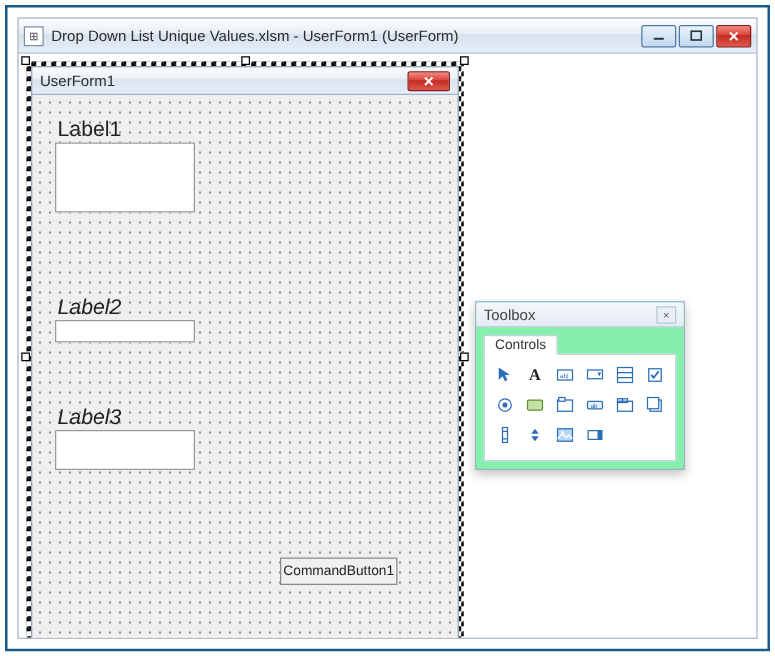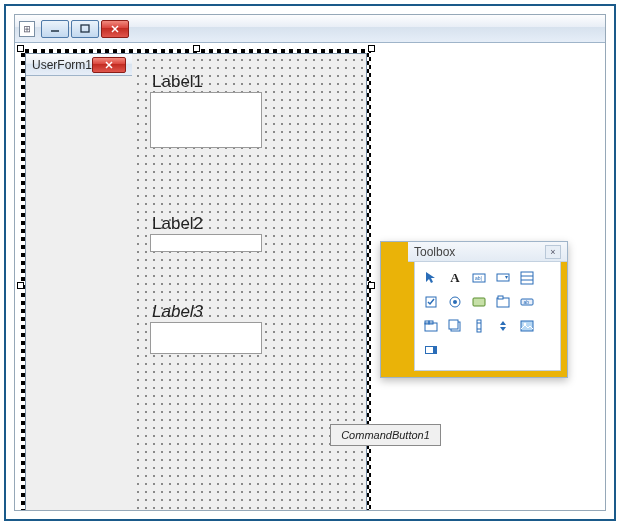--- a/index.html
+++ b/index.html
@@ -95,21 +95,21 @@
   .h-w  { left:-4px; top: calc(50% - 3px); }
   .h-e  { right:-4px; top: calc(50% - 3px); }
   .h-nw { top:-4px; left:-4px; }
   .h-ne { top:-4px; right:-4px; }
 
   .userform {
     position: absolute;
     inset: 0;
     border: 1px solid #7a8fa4;
     display: flex;
-    flex-direction: row;
+    flex-direction: column;
     background: #efefef;
   }
   .uf-title {
     height: 22px;
     background: linear-gradient(#fdfdfe,#e9eff6 45%,#d8e3ef 46%,#e7eef8);
     border-bottom: 1px solid #9fb4c9;
     display: flex;
     align-items: center;
     padding: 0 6px;
     font-size: 12px;
@@ -148,25 +148,24 @@
     background: #f0f0f0;
     border: 1px solid #8a8a8a;
     font-size: 11px;
     display: flex; align-items: center; justify-content: center;
     color: #222;
   }
   
   .toolbox {
     position: absolute;
     top: 198px; left: 365px;
-    width: 188px;
+    width: 168px;
     border: 1px solid #9fb4c9;
-    background: #eab308;
+    background: #86efac;
     box-shadow: 0 3px 8px rgba(0,0,0,.25);
-    padding-left: 27px;
   }
   .tb-title {
     height: 20px;
     background: linear-gradient(#f4f7fb,#e3ebf4);
     border-bottom: 1px solid #c3d1e0;
     display: flex;
     align-items: center;
     padding: 0 6px;
     font-size: 12px;
     color: #444;
@@ -215,20 +214,21 @@
   .watermark .sub { font-size:7px; letter-spacing:2px; display:block; color:#3c90b8;}
 </style>
 </head>
 <body>
 
 <div class="outer-border">
   <div class="main-window">
 
     <div class="titlebar">
       <div class="icon-box">⊞</div>
+      <div class="title">Drop Down List Unique Values.xlsm - UserForm1 (UserForm)</div>
       <div class="win-btns">
         <div class="win-btn">
           <svg viewBox="0 0 10 10">
               <line x1="1" y1="7" x2="9" y2="7" stroke="#234" stroke-width="1.5"></line>
             </svg>
         </div>
         <div class="win-btn">
           <svg viewBox="0 0 10 10">
               <rect x="1" y="1" width="8" height="7" fill="none" stroke="#234" stroke-width="1.3"></rect>
             </svg>
@@ -260,40 +260,43 @@
                 <svg width="10" height="10" viewBox="0 0 10 10">
                     <line x1="2" y1="2" x2="8" y2="8" stroke="#fff" stroke-width="1.5"></line>
                     <line x1="8" y1="2" x2="2" y2="8" stroke="#fff" stroke-width="1.5"></line>
                   </svg>
               </div>
             </div>
             <div class="uf-body">
               <div class="ctl-label" style="left:20px; top:18px;">Label1</div>
               <div class="ctl-text" style="left:18px; top:38px; width:112px; height:56px;"></div>
 
-              <div class="ctl-label" style="left:20px; top:160px;">Label2</div>
+              <div class="ctl-label" style="left:20px; top:160px;font-style:italic;">Label2</div>
               <div class="ctl-text" style="left:18px; top:180px; width:112px; height:18px;"></div>
 
               <div class="ctl-label" style="left:20px; top:248px;font-style:italic;">Label3</div>
               <div class="ctl-text" style="left:18px; top:268px; width:112px; height:32px;"></div>
 
-              <div class="ctl-btn" style="left:198px; top:370px; width:111px; height:22px;font-style:italic;">
+              <div class="ctl-btn" style="left:198px; top:370px; width:94px; height:22px;">
                 <span>CommandButton1</span>
               </div>
             </div>
           </div>
         </div>
       </div>
 
       <div class="toolbox">
         <div class="tb-title">
           <span>Toolbox</span>
           <span class="spacer"></span>
           <div class="tb-close">×</div>
         </div>
+        <div class="tb-tabs">
+          <span class="tb-tab">Controls</span>
+        </div>
         <div class="tb-panel">
           <div class="tool">
               <svg viewBox="0 0 14 14">
                 <path d="M2 1 L2 11 L5 8 L7 12 L9 11 L7 7 L11 7 Z" fill="#2a6db8"></path>
               </svg>
             </div>
           <div class="tool">
               <span style="font-weight:bold;font-family:Georgia,serif;color:#222;font-size:13px">A</span>
             </div>
           <div class="tool">

